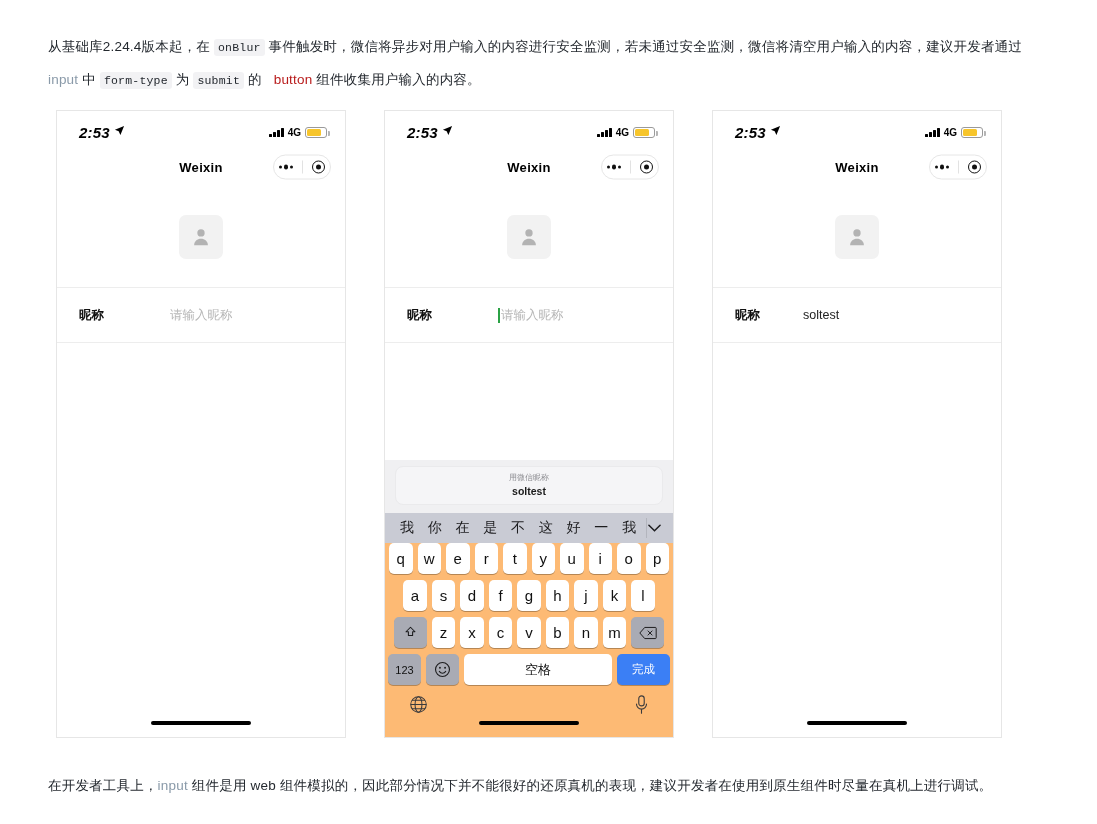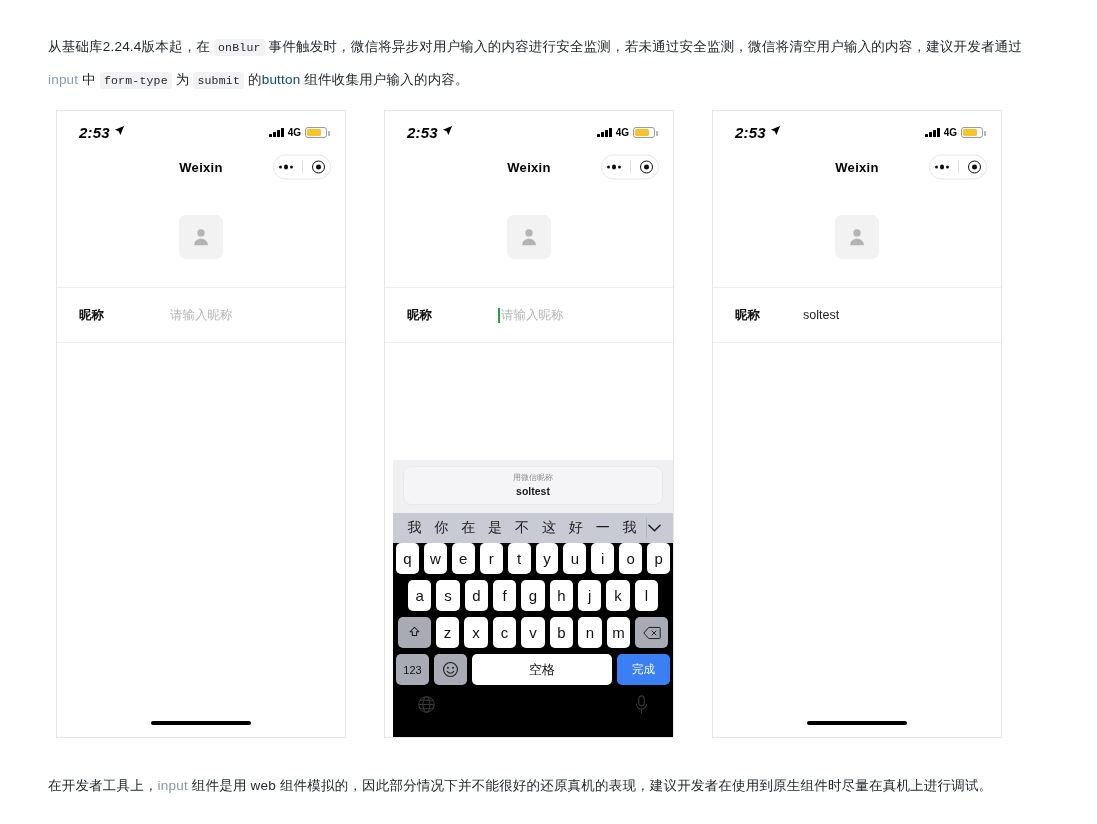--- a/index.html
+++ b/index.html
@@ -26,21 +26,21 @@
   .p3 { top: 770px; }
   .code {
     font-family: "Liberation Mono", "DejaVu Sans Mono", monospace;
     font-size: 11.5px;
     background: #f2f2f4;
     padding: 2px 4px;
     border-radius: 3px;
     color: #24292f;
   }
   .lnk { color: #8a9aa9; }
-  .lnk-b { color: #0c4a6e; }
+  .lnk-b { color: #b91c1c; margin-left: 12px; }
 
   
   .phone {
     position: absolute;
     top: 110px;
     width: 290px;
     height: 628px;
     background: #ffffff;
     border: 1px solid #e6e6e6;
     overflow: hidden;
@@ -131,22 +131,22 @@
   }
 
   
   .home-bar {
     position: absolute; bottom: 12px; left: 50%; transform: translateX(-50%);
     width: 100px; height: 4.5px; background: #000; border-radius: 3px;
   }
 
   
   .kb {
-    position: absolute; left: 8px; right: 0; bottom: 0;
-    background: #000000;
+    position: absolute; left: 0; right: 0; bottom: 0;
+    background: #fdba74;
   }
   .kb-suggest {
     background: #f0f0f2;
     padding: 6px 10px 8px;
   }
   .kb-suggest-card {
     background: #f5f5f7; border-radius: 8px;
     padding: 5px 0 6px; text-align: center;
     border: 0.5px solid #eaeaec;
   }

